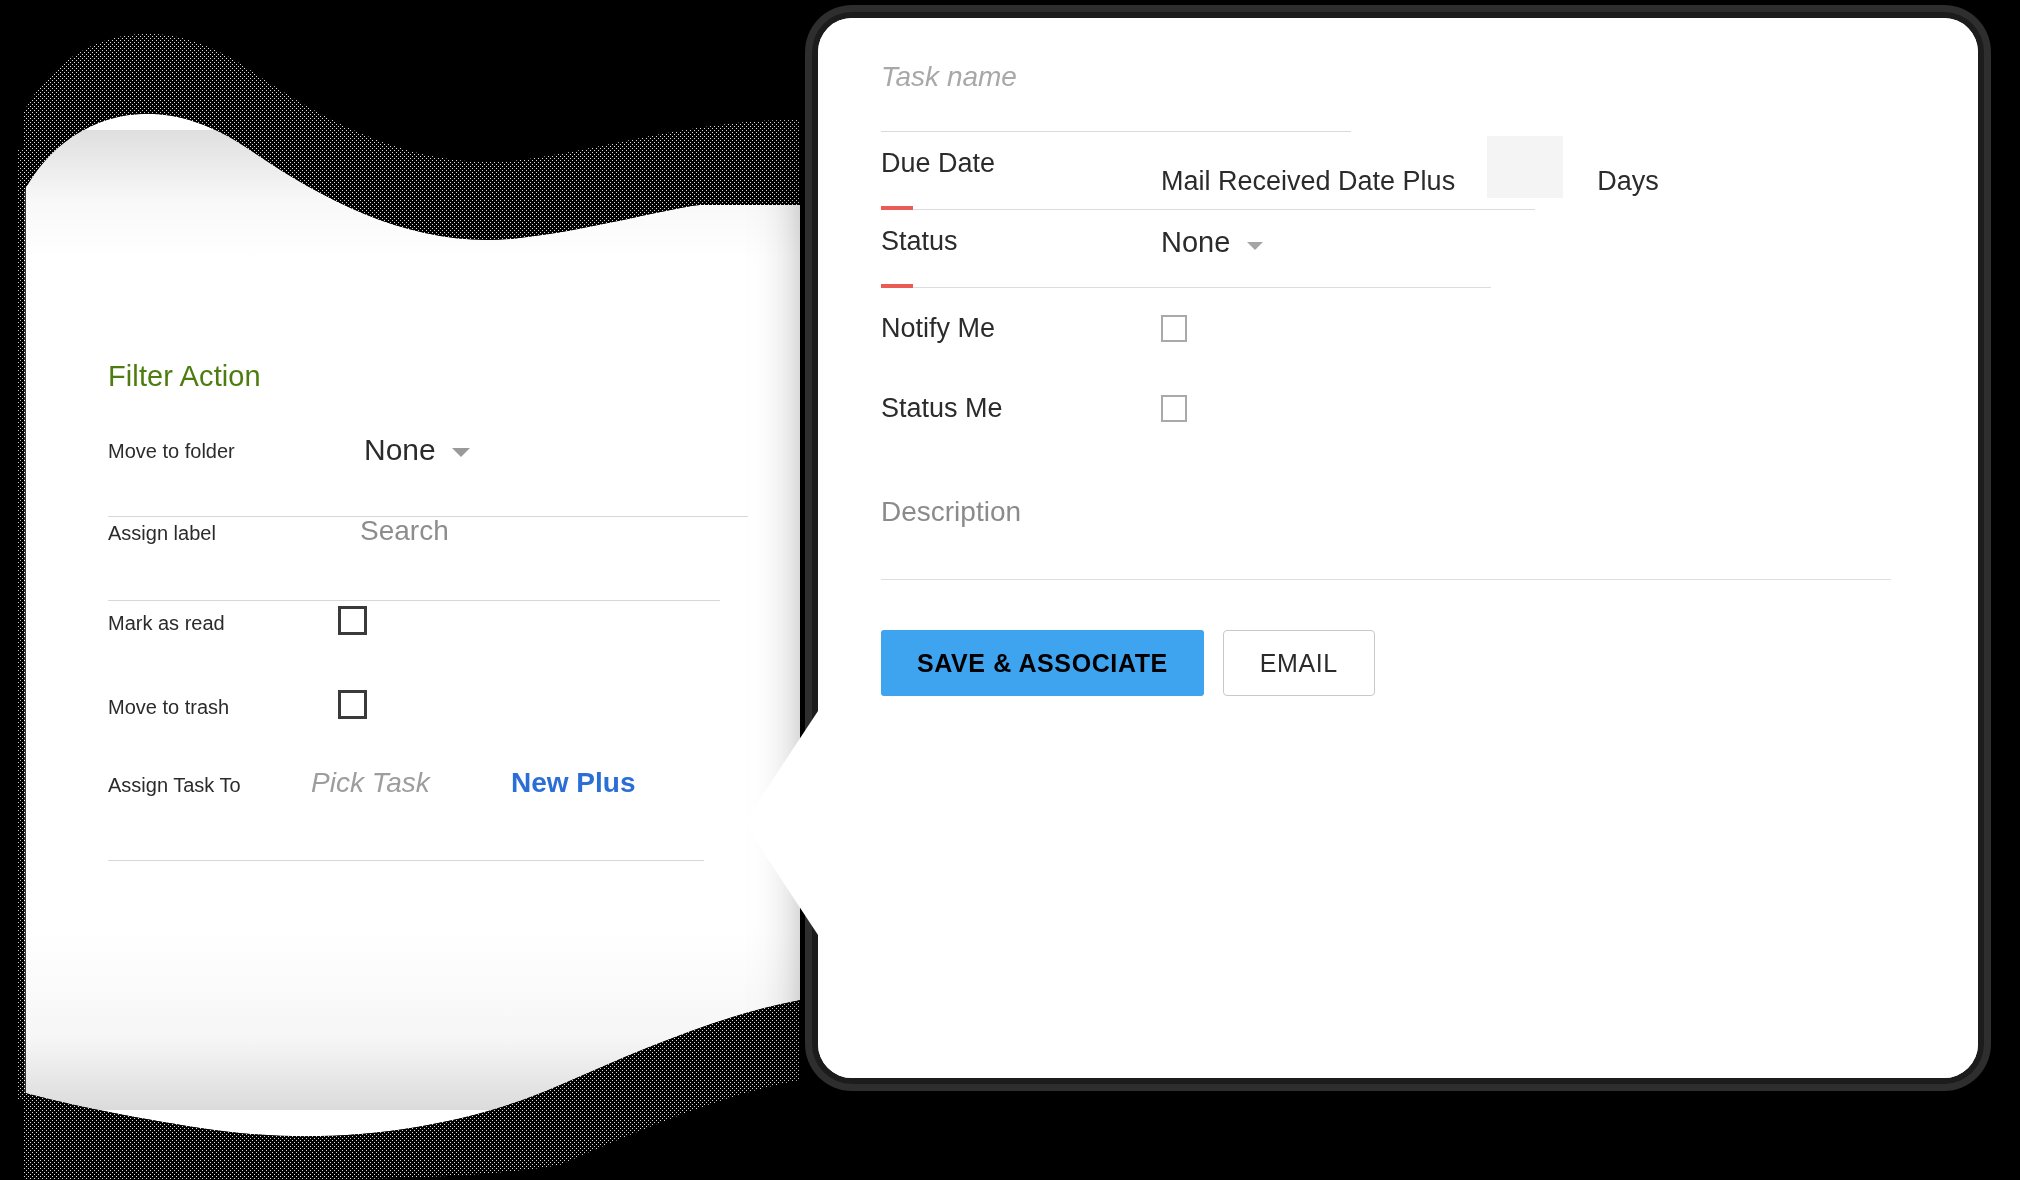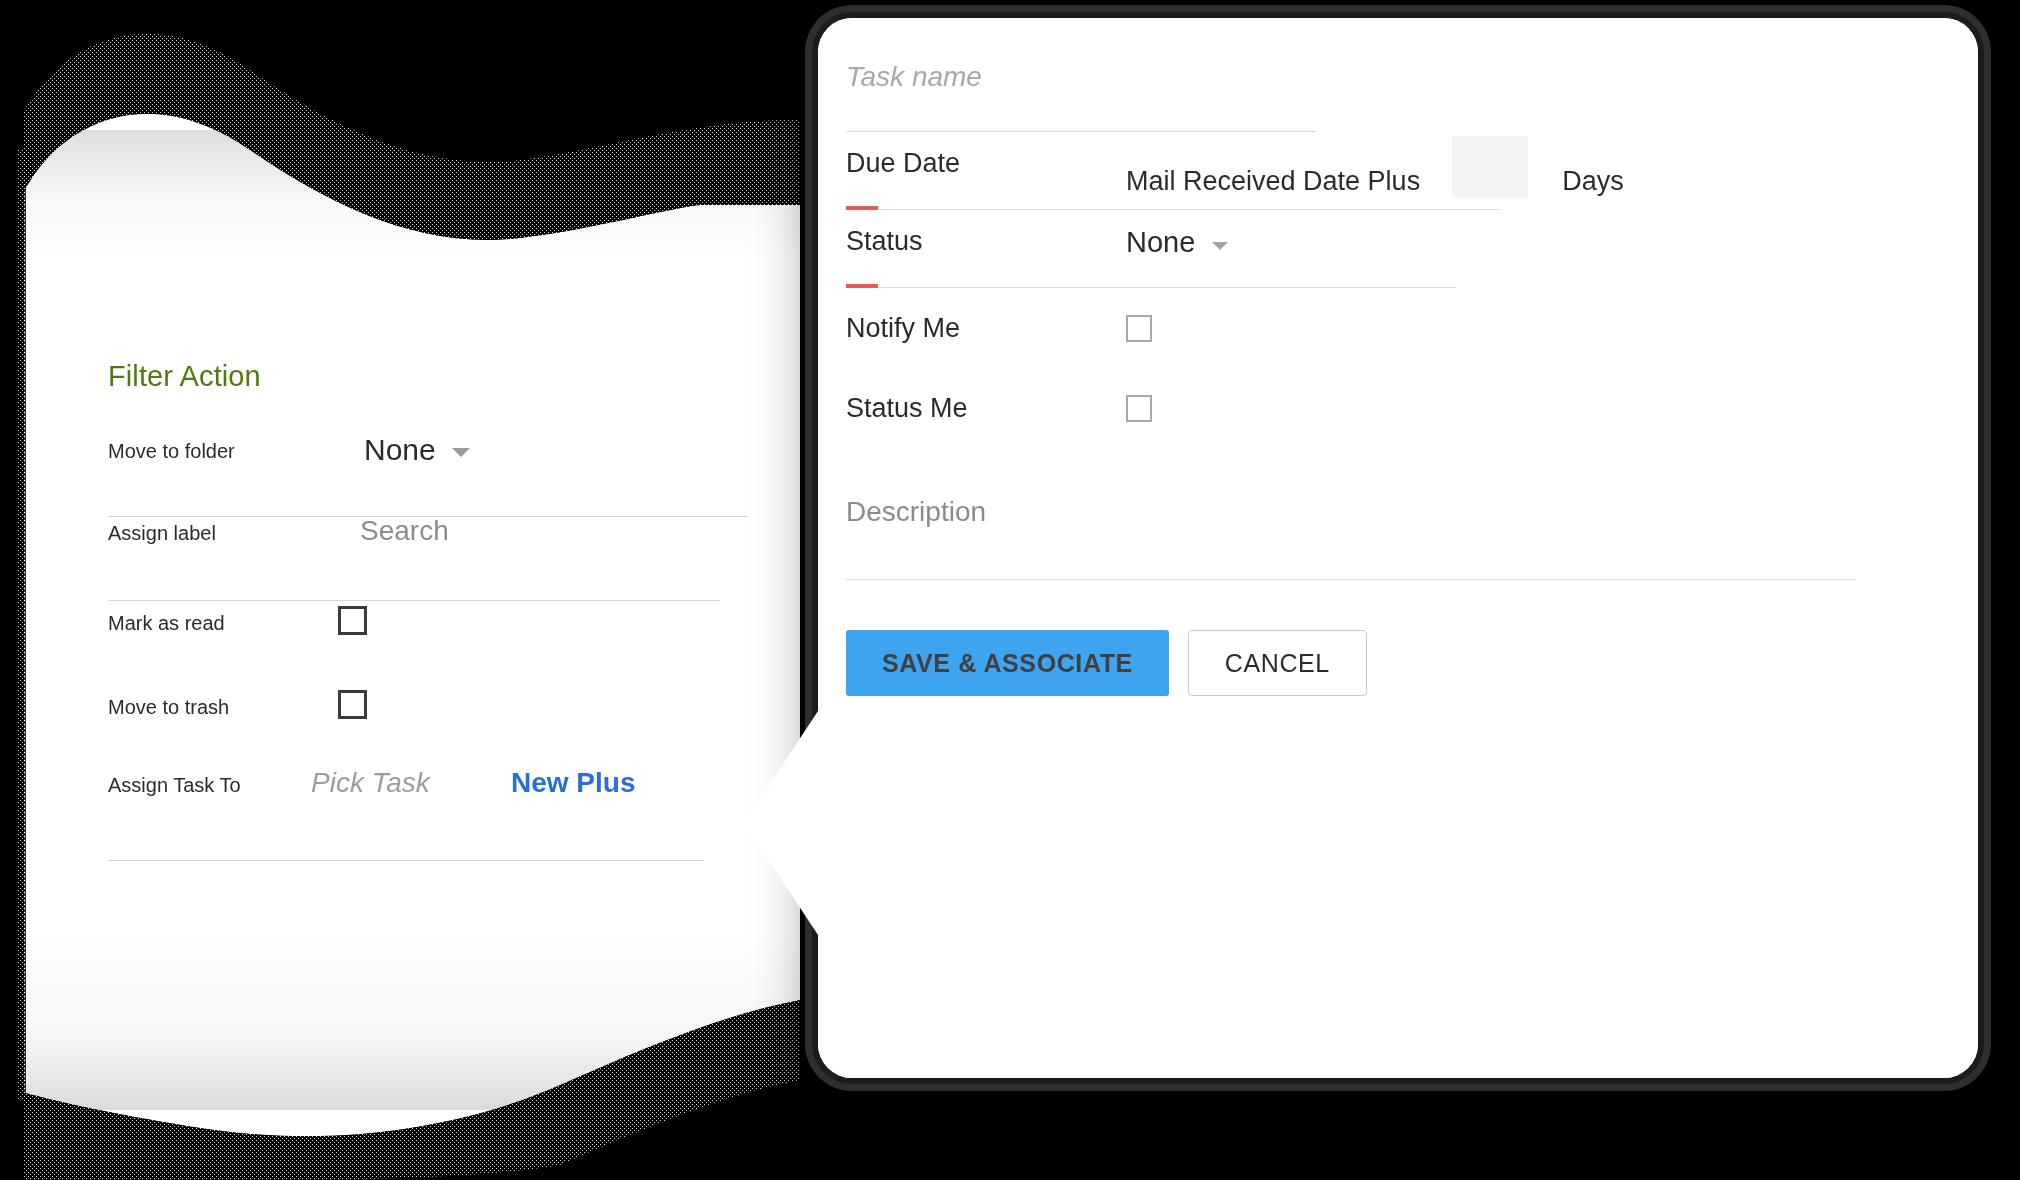--- a/index.html
+++ b/index.html
@@ -187,21 +187,21 @@
   }
   .modal-title {
     font-size: 28px;
     font-weight: 700;
     color: #1f1f1f;
     letter-spacing: 0.9px;
     line-height: 1;
   }
 
   .modal-body {
-    padding: 0 28px;
+    padding: 0 63px;
   }
 
   
   .m-taskname {
     position: relative;
     height: 84px;
     margin-top: 30px;
   }
   .m-taskname .ph {
     font-size: 28px;
@@ -352,21 +352,21 @@
 
   
   .m-footer {
     display: flex;
     align-items: center;
     gap: 19px;
     margin-top: 50px;
   }
   .btn-primary {
     background: #3fa4ef;
-    color: #404040;
+    color: #000000;
     font-size: 25px;
     font-weight: 700;
     letter-spacing: 0.6px;
     border: none;
     border-radius: 3px;
     padding: 0 36px;
     height: 66px;
     line-height: 66px;
     cursor: pointer;
     font-family: "Liberation Sans", sans-serif;
@@ -553,20 +553,20 @@
           <span class="chk-light"></span>
         </div>
 
         <div class="m-desc">
           <span class="ph">Description</span>
           <span class="rule"></span>
         </div>
 
         <div class="m-footer">
           <button class="btn-primary">SAVE &amp; ASSOCIATE</button>
-          <button class="btn-secondary">CANCEL</button>
+          <button class="btn-secondary">EMAIL</button>
         </div>
 
       </div>
     </div>
   </div>
 
 </div>
 
 </body></html>

